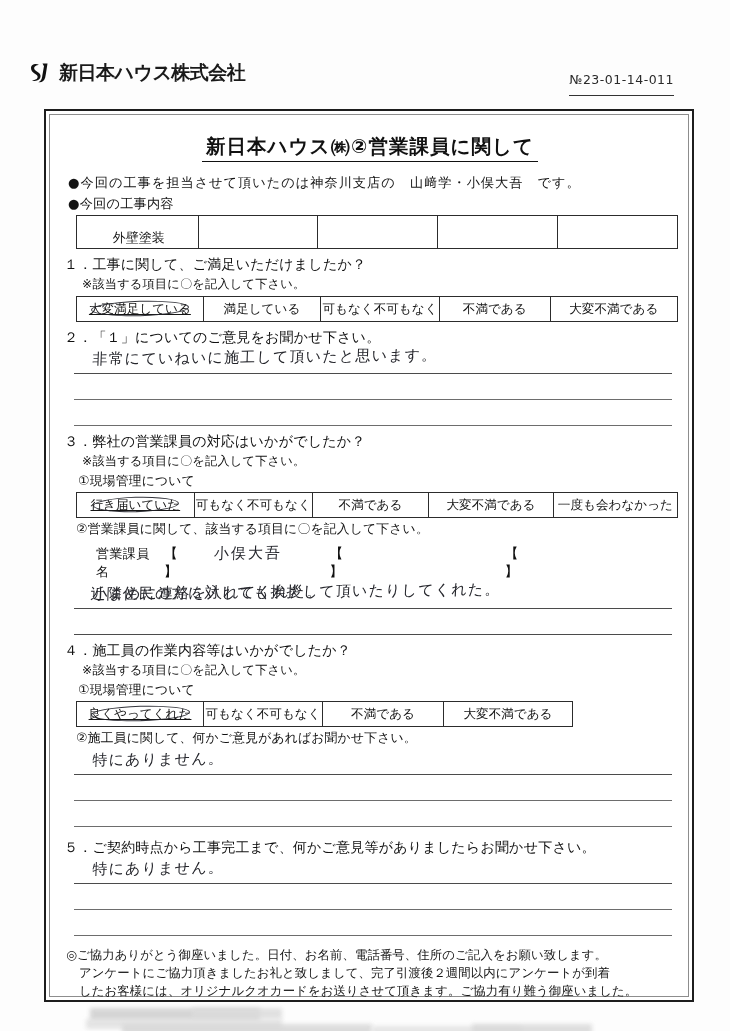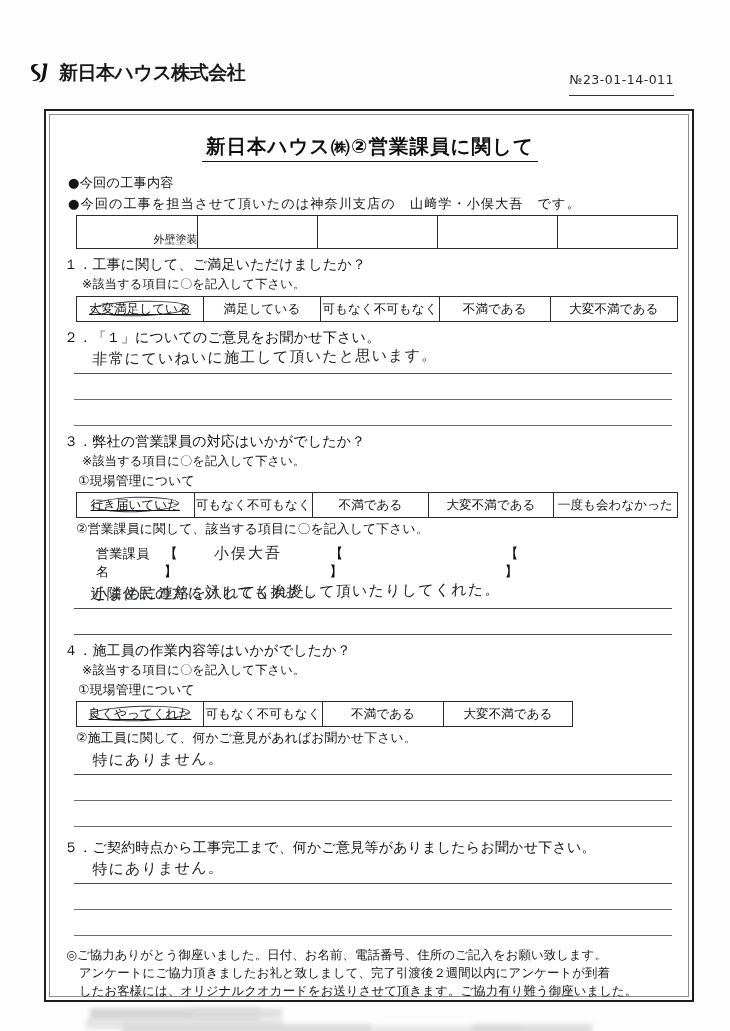--- a/index.html
+++ b/index.html
@@ -34,22 +34,22 @@
               display:inline-block;border-bottom:1.5px solid #111;padding:0 4px 1px 4px;}
   .title-row{text-align:center;}
 
   .bullet-line{font-size:13.2px;margin:3px 0 2px 6px;letter-spacing:0.2px;color:#141414;}
   .staff{letter-spacing:1px;}
 
   
   table.grid{border-collapse:collapse;margin-left:14px;background:#fff;}
   table.grid td{border:1px solid #2c2c2c;font-size:12.6px;text-align:center;
                 height:22px;color:#151515;white-space:nowrap;}
-  table.work td{height:31px;width:120px;text-align:right;vertical-align:bottom;
-                padding:0 0 1px 3px;font-size:11px;}
+  table.work td{height:31px;width:120px;text-align:center;vertical-align:bottom;
+                padding:0 0 1px 3px;font-size:13px;}
 
   .qline{font-size:14px;margin:7px 0 1px 2px;letter-spacing:0.2px;font-family:Liberation Serif, serif;}
   .note{font-size:12.2px;margin:2px 0 3px 20px;letter-spacing:0.2px;}
   .subhead{font-size:12.8px;margin:3px 0 2px 16px;letter-spacing:0.2px;}
 
   
   .opt{position:relative;text-decoration:underline;}
   .opt.circled .ell{
     position:absolute;left:2px;top:0px;right:2px;bottom:0px;
     border:1.6px solid #23242b;border-radius:50%/50%;
@@ -106,22 +106,22 @@
     <div class="doc-no">№23-01-14-011</div>
   </div>
 
   <div class="frame">
     <div class="inner">
 
       <div class="title-row">
         <span class="form-title">新日本ハウス㈱②営業課員に関して</span>
       </div>
 
+      <div class="bullet-line staff">●今回の工事を担当させて頂いたのは神奈川支店の　山﨑学・小俣大吾　です。</div>
       <div class="bullet-line">●今回の工事内容</div>
-      <div class="bullet-line staff">●今回の工事を担当させて頂いたのは神奈川支店の　山﨑学・小俣大吾　です。</div>
 
       <table class="grid work">
         <tbody>
             <tr>
           <td>外壁塗装</td>
           <td></td>
           <td></td>
           <td></td>
           <td></td>
         </tr>

